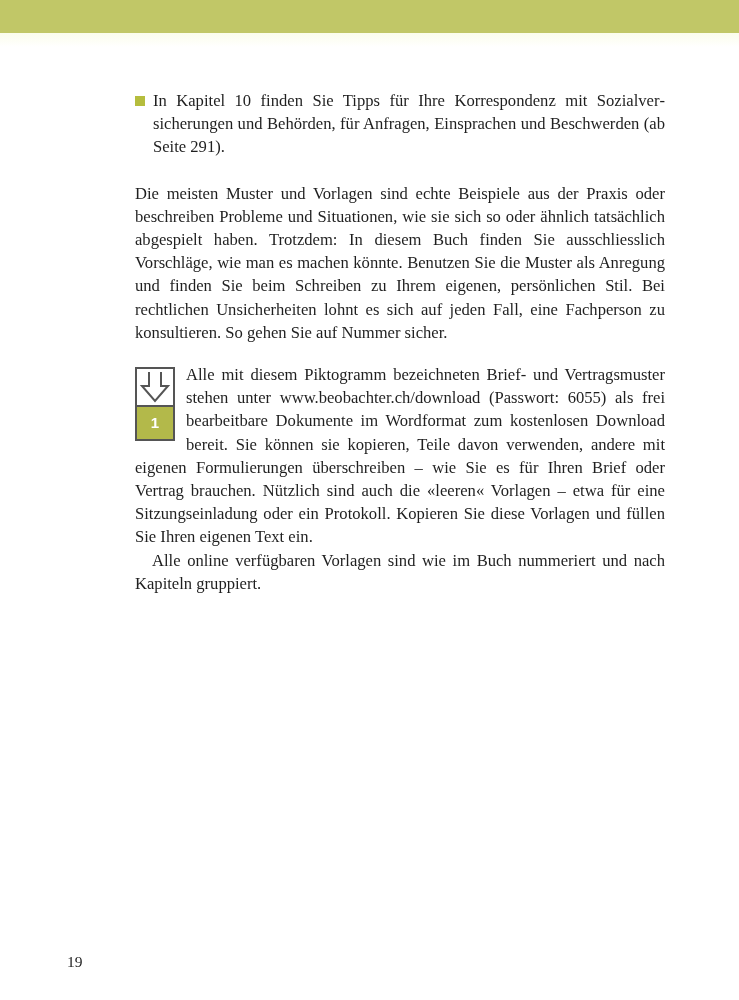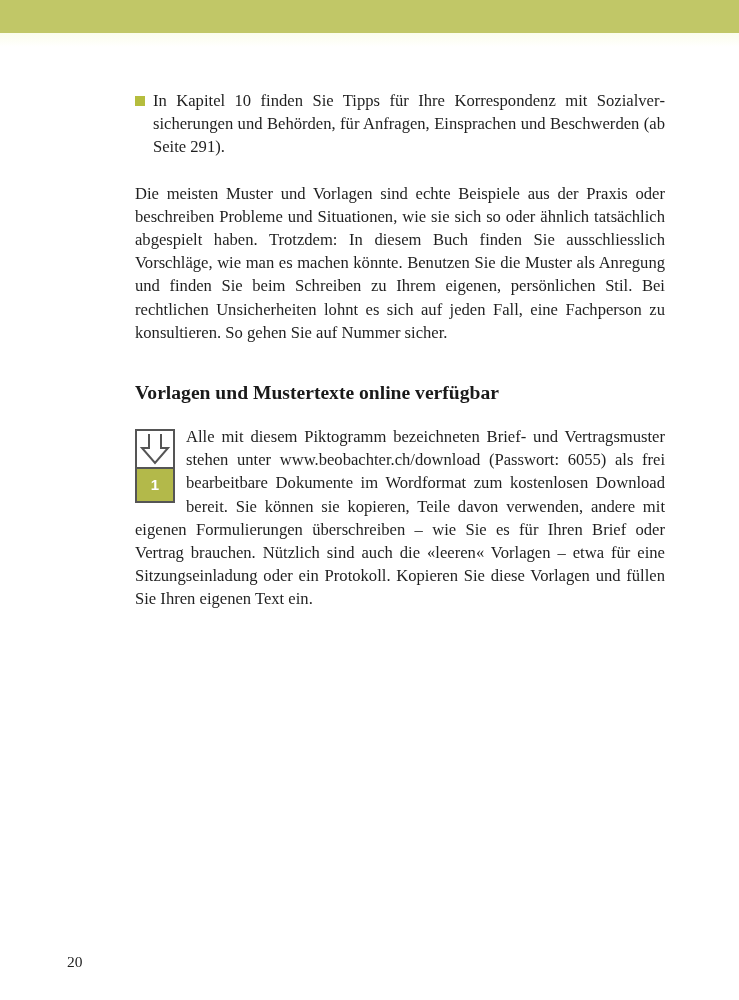--- a/index.html
+++ b/index.html
@@ -125,28 +125,28 @@
 <div class="content">
   <ul class="bullets">
     <li class="bullet-item">
       <span class="bullet-marker"></span>
       <span>In Kapitel 10 finden Sie Tipps für Ihre Korrespondenz mit Sozialver­sicherungen und Behörden, für Anfragen, Einsprachen und Beschwer­den (ab Seite 291).</span>
     </li>
   </ul>
 
   <p class="para para-1">Die meisten Muster und Vorlagen sind echte Beispiele aus der Praxis oder beschreiben Probleme und Situationen, wie sie sich so oder ähnlich tat­sächlich abgespielt haben. Trotzdem: In diesem Buch finden Sie aus­schliesslich Vorschläge, wie man es machen könnte. Benutzen Sie die Muster als Anregung und finden Sie beim Schreiben zu Ihrem eigenen, persönlichen Stil. Bei rechtlichen Unsicherheiten lohnt es sich auf jeden Fall, eine Fachperson zu konsultieren. So gehen Sie auf Nummer sicher.</p>
 
-  <h2 class="heading">Vorlagen und Mustertexte online verfügbar</h2>
 
   <div class="pict-block">
     <div class="pictogram">
       <div class="pict-arrow">
         <svg width="32" height="32" viewBox="0 0 32 32">
           <path d="M10 1 L10 15 L3 15 L16 30 L29 15 L22 15 L22 1" fill="none" stroke="#555555" stroke-width="2" stroke-linejoin="miter"></path>
         </svg>
       </div>
       <div class="pict-number">1</div>
     </div>
     <p class="para">Alle mit diesem Piktogramm bezeichneten Brief- und Vertragsmuster stehen unter www.beobachter.ch/download (Passwort: 6055) als frei bearbeitbare Dokumente im Wordformat zum kostenlosen Download bereit. Sie können sie kopieren, Teile davon verwenden, andere mit eigenen Formulierungen überschreiben – wie Sie es für Ihren Brief oder Vertrag brauchen. Nützlich sind auch die «leeren« Vorlagen – etwa für eine Sitzungseinladung oder ein Protokoll. Kopieren Sie diese Vorlagen und füllen Sie Ihren eigenen Text ein.</p>
+    <p class="para indent">Alle online verfügbaren Vorlagen sind wie im Buch nummeriert und nach Kapiteln gruppiert.</p>
   </div>
 </div>
 
-<div class="page-number">20</div>
+<div class="page-number">19</div>
 
 </body></html>

